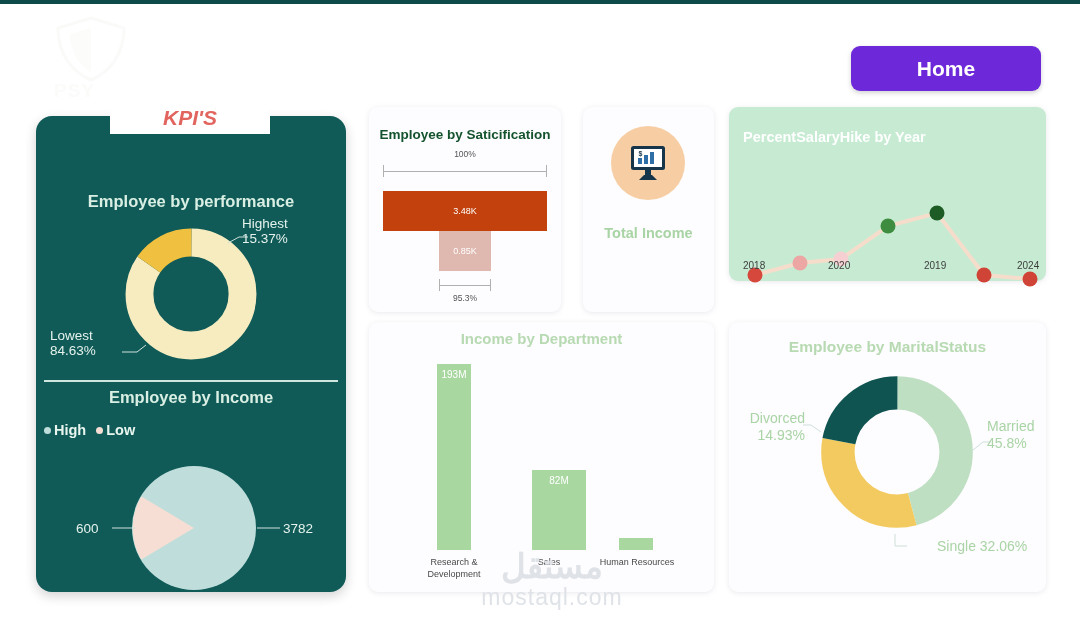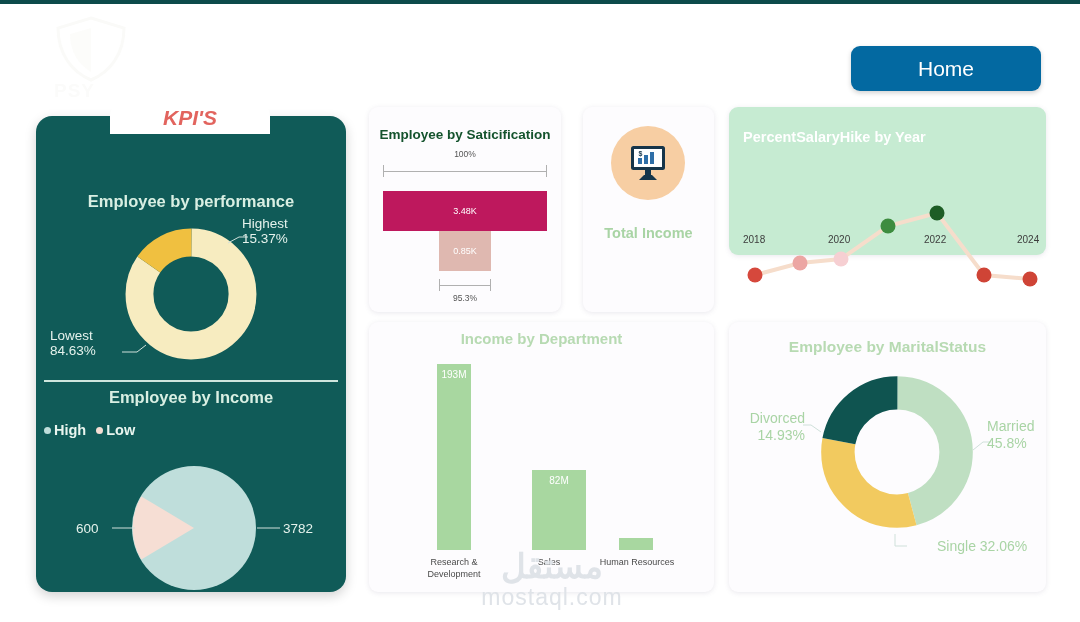--- a/index.html
+++ b/index.html
@@ -15,22 +15,22 @@
 
   
   .logo-wm { position:absolute; left:48px; top:14px; width:86px; height:92px; opacity:1; }
   .logo-wm svg { display:block; }
   .logo-wm .wtext { position:absolute; left:6px; top:66px; font-size:19px; font-weight:bold;
                     color:#fbfbfa; letter-spacing:1px; }
 
   
   .home-btn {
     position:absolute; left:851px; top:46px; width:190px; height:45px;
-    background:#0369a1; border-radius:9px; color:#ffffff;
-    font-size:21px; font-weight:normal; display:flex; align-items:center; justify-content:center;
+    background:#6d28d9; border-radius:9px; color:#ffffff;
+    font-size:21px; font-weight:bold; display:flex; align-items:center; justify-content:center;
     box-shadow: 0 2px 5px rgba(0,0,0,0.18);
   }
 
   
   .kpi-tab {
     position:absolute; left:110px; top:102px; width:160px; height:32px;
     background:#ffffff; border-radius:14px 14px 0 0; z-index:6;
     display:flex; align-items:center; justify-content:center;
     color:#e2645e; font-size:21px; font-weight:bold; font-style:italic;
   }
@@ -79,21 +79,21 @@
   #card-income { left:583px; top:107px; width:131px; height:205px; }
   .ti-circle { position:absolute; left:28px; top:19px; width:74px; height:74px;
                border-radius:50%; background:#f7cea3;
                display:flex; align-items:center; justify-content:center; }
   .ti-label { position:absolute; left:0; top:118px; width:100%; text-align:center;
               font-size:14.5px; font-weight:bold; color:#a9d4a5; }
   .ti-value { position:absolute; left:0; top:146px; width:100%; text-align:center;
               font-size:27px; color:#8ec98a; }
 
   
-  #card-hike { left:729px; top:107px; width:317px; height:148px; background:#c6ebd2;padding-left:15px; }
+  #card-hike { left:729px; top:107px; width:317px; height:174px; background:#c6ebd2;padding-left:15px; }
   .hike-title { position:absolute; left:14px; top:22px; font-size:14.5px;
                 font-weight:bold; color:#ffffff; }
   .hike-x { position:absolute; bottom:10px; font-size:10px; color:#3d3d3d; }
 
   
   #card-dept { left:369px; top:322px; width:345px; height:270px; }
   .dept-bar { position:absolute; background:#a8d7a0; }
   .dept-bar span { position:absolute; left:0; top:5px; width:100%; text-align:center;
                    color:#ffffff; font-size:10px; }
   .dept-cat { position:absolute; font-size:9px; color:#4a4a4a; text-align:center;
@@ -182,21 +182,21 @@
   </div>
 
   <div class="card" id="card-sat">
     <div class="card-title" style="top:20px;">Employee by Saticification</div>
 
     <div class="funnel-lbl" style="top:42px;">100%</div>
     <div class="bracket" style="left:14px; top:58px; width:164px; height:12px;">
         <i style="top:6px;"></i>
       </div>
 
-    <div class="fbar" style="left:14px; top:84px; width:164px; height:40px; background:#be185d;">
+    <div class="fbar" style="left:14px; top:84px; width:164px; height:40px; background:#c2410c;">
       <span>3.48K</span>
     </div>
     <div class="fbar" style="left:70px; top:124px; width:52px; height:40px; background:#dfb8b0;">
       <span>0.85K</span>
     </div>
 
     <div class="bracket" style="left:70px; top:172px; width:52px; height:12px;">
         <i style="top:6px;"></i>
       </div>
     <div class="funnel-lbl" style="top:186px;">95.3%</div>
@@ -225,21 +225,21 @@
       <circle cx="26" cy="168" r="7.5" fill="#d6483c"></circle>
       <circle cx="71" cy="156" r="7.5" fill="#eca6a3"></circle>
       <circle cx="112" cy="152" r="7.5" fill="#f6cfd2"></circle>
       <circle cx="159" cy="119" r="7.5" fill="#3d8c3f"></circle>
       <circle cx="208" cy="106" r="7.5" fill="#1d5d25"></circle>
       <circle cx="255" cy="168" r="7.5" fill="#cf4436"></circle>
       <circle cx="301" cy="172" r="7.5" fill="#cf4436"></circle>
     </svg>
     <div class="hike-x" style="left:14px;">2018</div>
     <div class="hike-x" style="left:99px;">2020</div>
-    <div class="hike-x" style="left:195px;">2022</div>
+    <div class="hike-x" style="left:195px;">2019</div>
     <div class="hike-x" style="left:288px;">2024</div>
   </div>
 
   <div class="card" id="card-dept">
     <div class="card-title" style="top:8px; font-size:15px; color:#b7dab2;">Income by Department</div>
 
     <div class="dept-bar" style="left:68px; top:42px; width:34px; height:186px;">
       <span>193M</span>
     </div>
     <div class="dept-bar" style="left:163px; top:148px; width:54px; height:80px;">

